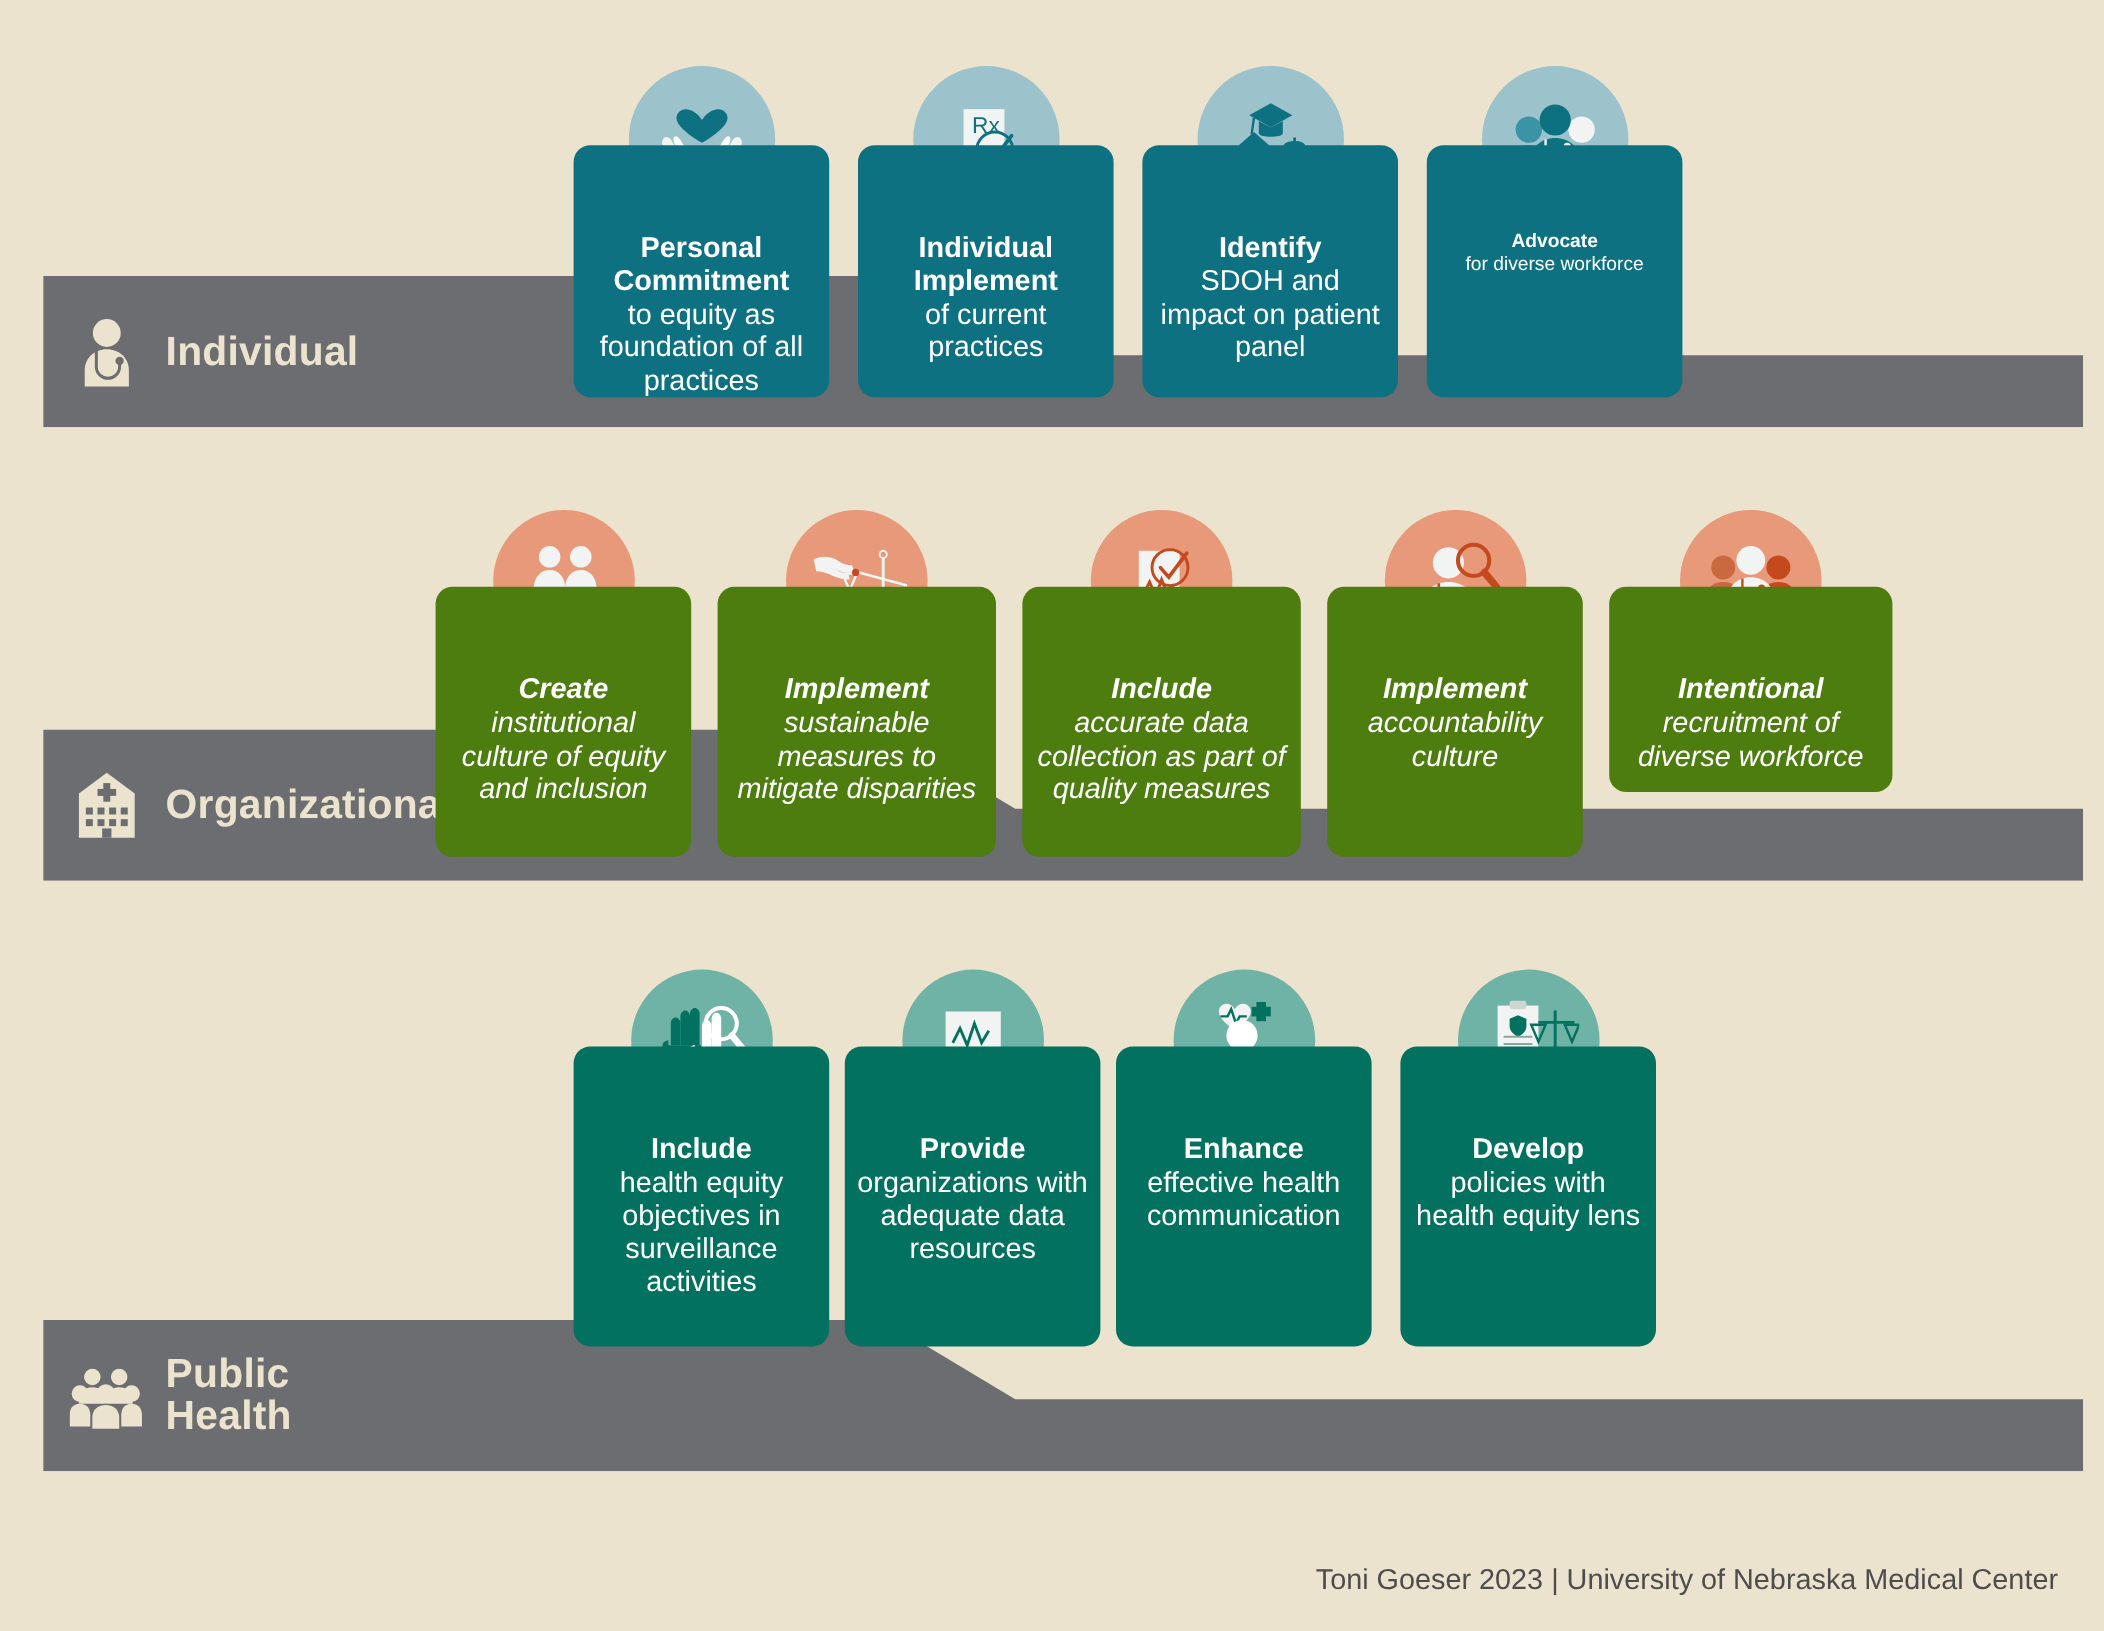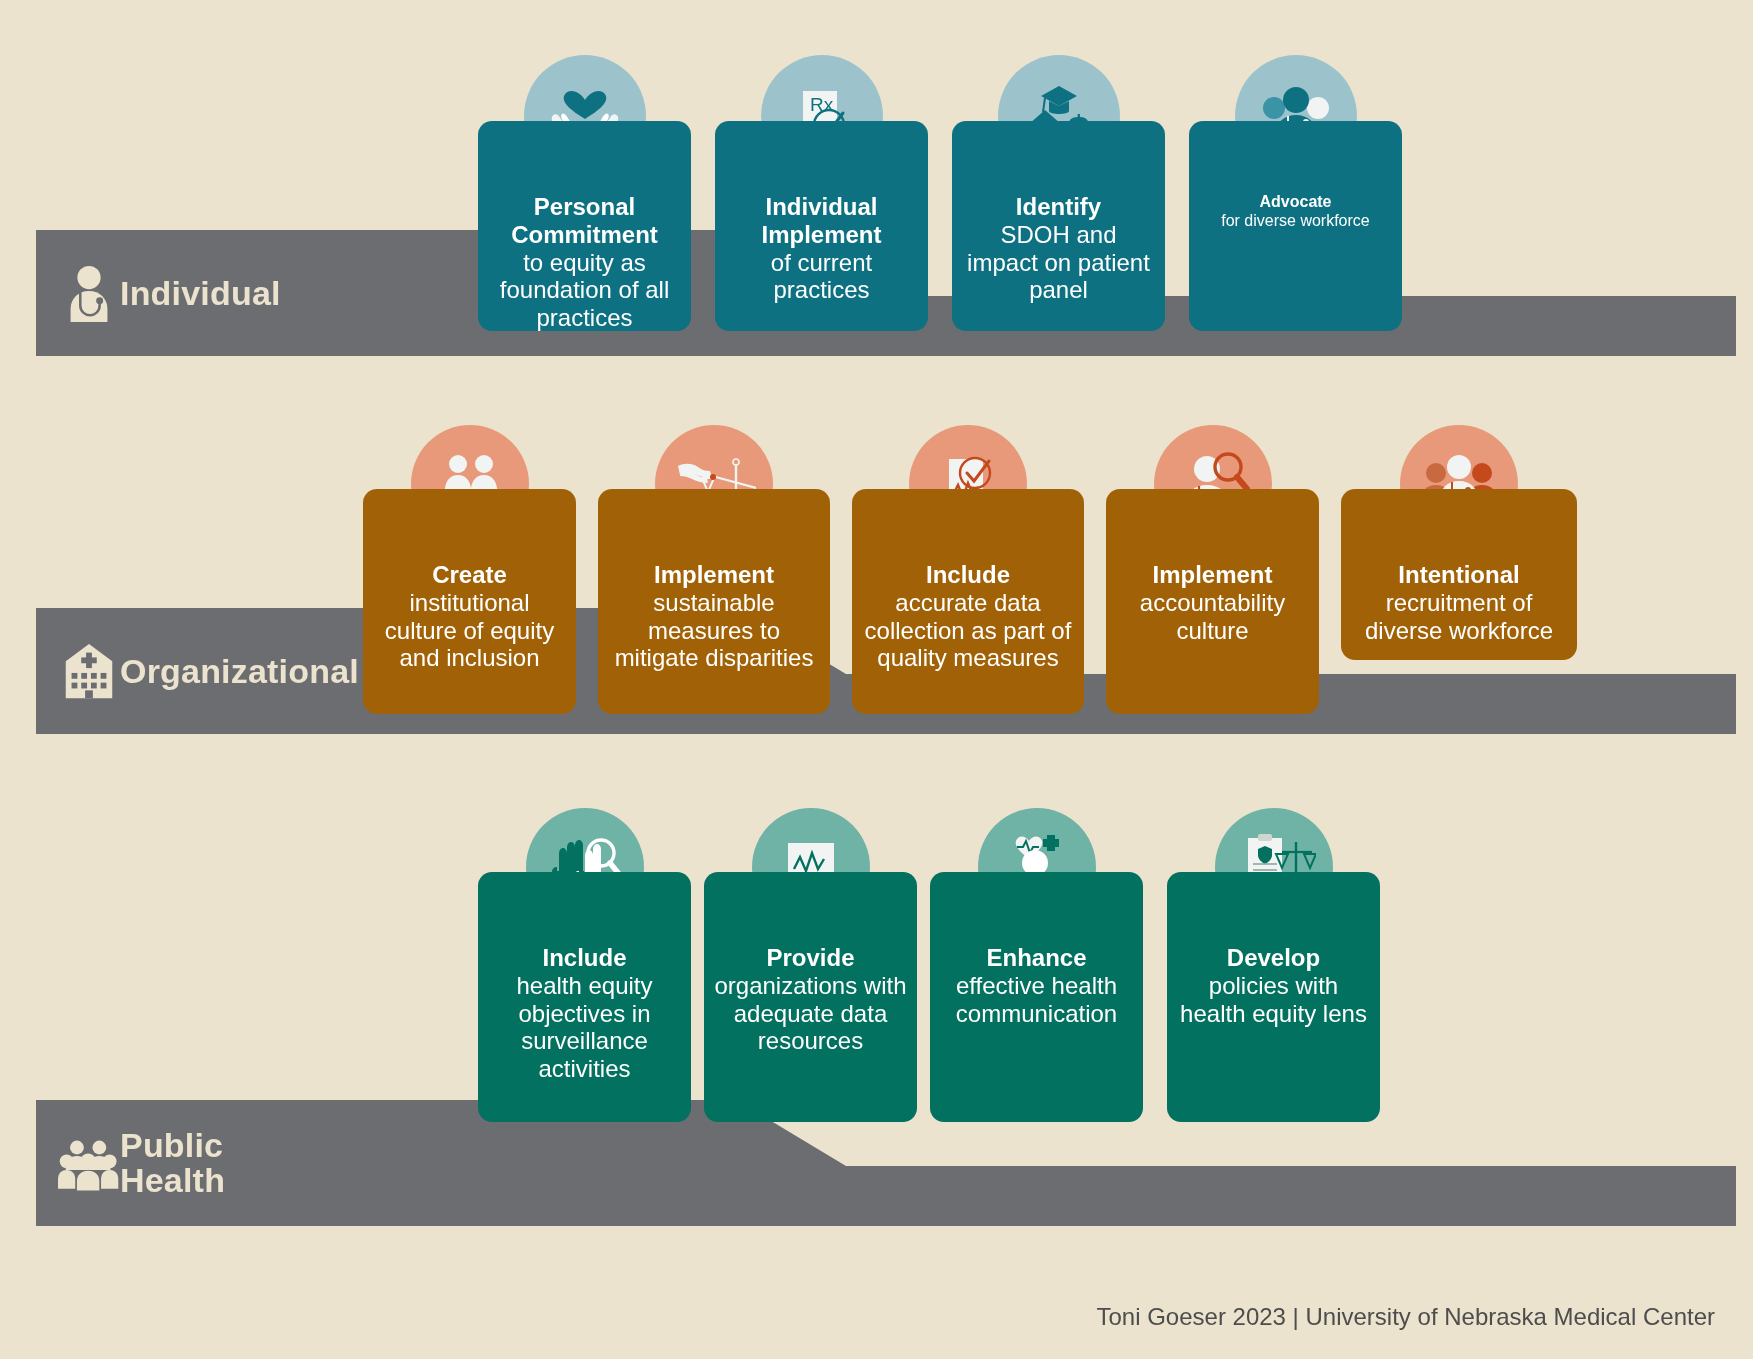--- a/index.html
+++ b/index.html
@@ -19,20 +19,21 @@
     display: flex;
     align-items: center;
   }
   .band-shape {
     position: absolute; left: 0; top: 0;
     width: 1700px; height: 126px;
   }
   .band-inner {
     position: relative;
     display: flex; align-items: center;
+    gap: 18px;
     padding-left: 22px;
     z-index: 3;
     height: 126px;
   }
   .band-icon { width: 62px; height: 62px; flex: 0 0 62px; }
   .band-label {
     color: #ece3ce;
     font-size: 34px;
     font-weight: bold;
     line-height: 1.02;
@@ -63,21 +64,21 @@
     padding: 0 10px;
   }
   .card-text { line-height: 1.16; }
   .card-head { font-weight: bold; display: block; }
   .card-body { display: block; }
 
   
   .r1 .card { background: #0d7182; }
   .r1 .card-icon { background: #9cc3cc; }
   
-  .r2 .card { background: #a16207; }
+  .r2 .card { background: #4d7c0f; font-style: italic; }
   .r2 .card-icon { background: #e89979; }
   
   .r3 .card { background: #03715f; }
   .r3 .card-icon { background: #6fb2a6; }
 
   .footer {
     position: absolute;
     right: 38px; bottom: 28px;
     font-size: 24px;
     color: #4d4d4d;

